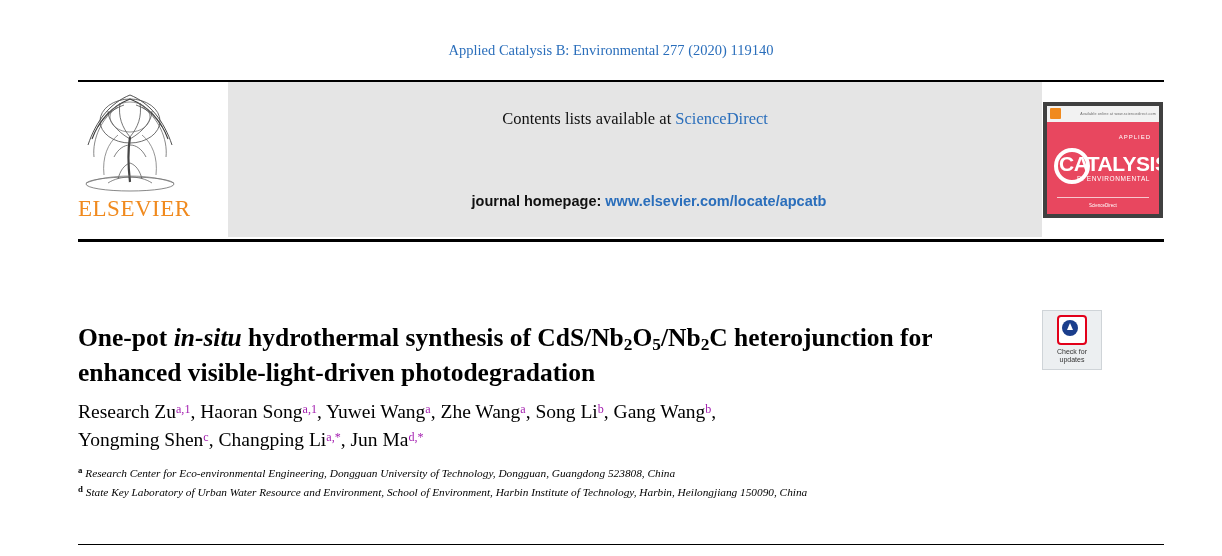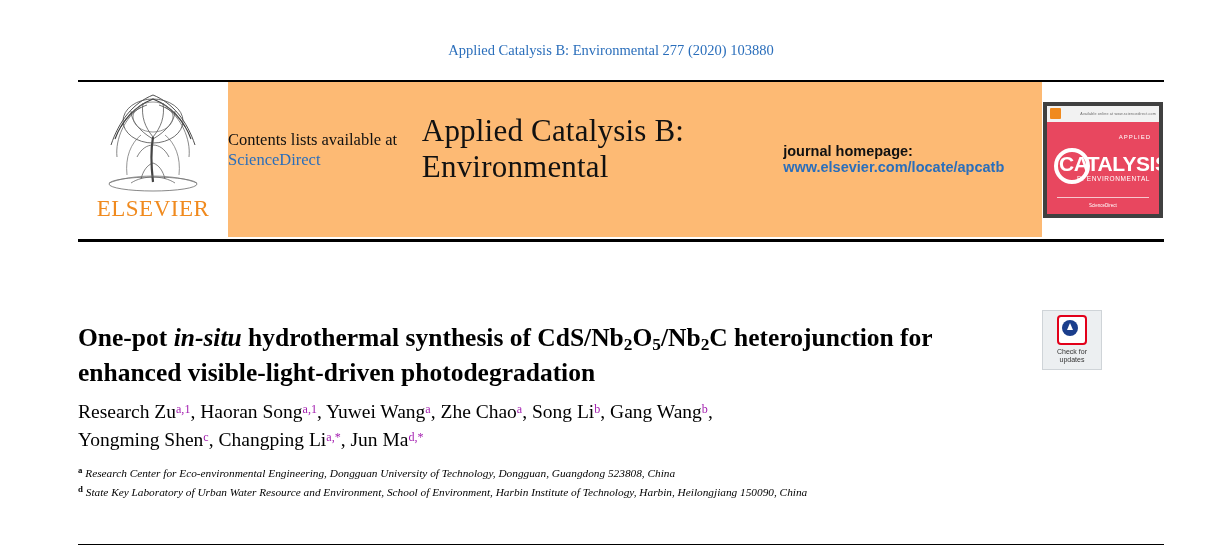--- a/index.html
+++ b/index.html
@@ -55,21 +55,21 @@
   }
 
   
   .elsevier-block {
     width: 150px;
     flex: 0 0 150px;
     position: relative;
     background: #fff;
     display: flex;
     flex-direction: column;
-    align-items: center;
+    align-items: flex-start;
     justify-content: flex-start;
     padding-top: 5px;
     box-sizing: border-box;
   }
   .elsevier-tree {
     width: 104px;
     height: 108px;
     position: relative;
     overflow: hidden;
   }
@@ -78,27 +78,28 @@
     font-size: 23px;
     letter-spacing: 0.5px;
     color: #F08A1E;
     font-weight: 400;
     margin-top: 1px;
   }
 
   
   .journal-band {
     flex: 1 1 auto;
-    background: #fdba74;
-    display: flex;
-    flex-direction: row;
+    background: #e5e5e5;
+    display: flex;
+    flex-direction: column;
     align-items: center;
     justify-content: center;
     padding: 6px 0 8px 0;
     box-sizing: border-box;
+    gap: 46px;
   }
   .contents-line {
     font-size: 16.5px;
     font-family: "Liberation Serif", serif;
     color: #111;
     margin-bottom: 18px;
   }
   .contents-line .sd-link {
     color: #2a6ebb;
   }
@@ -322,21 +323,21 @@
     width: 1086px;
     height: 1px;
     background: #000;
   }
 </style>
 </head>
 <body>
 
 <div class="page">
 
-  <div class="running-head">Applied Catalysis B: Environmental 277 (2020) 103880</div>
+  <div class="running-head">Applied Catalysis B: Environmental 277 (2020) 119140</div>
 
   <div class="masthead">
     <div class="masthead-inner">
 
       <div class="elsevier-block">
         <div class="elsevier-tree">
           <svg viewBox="0 0 104 108" width="104" height="108" aria-hidden="true">
             <g stroke="#3b3b3b" stroke-width="0.7" fill="none">
               <ellipse cx="52" cy="97" rx="44" ry="7" stroke="#555"></ellipse>
               <path d="M52 95 C50 78 50 62 52 50" stroke="#444" stroke-width="2.2"></path>
@@ -361,21 +362,20 @@
             </g>
           </svg>
         </div>
         <div class="elsevier-word">ELSEVIER</div>
       </div>
 
       <div class="journal-band">
         <div class="contents-line">
           <span>Contents lists available at </span><span class="sd-link">ScienceDirect</span>
         </div>
-        <div class="journal-title">Applied Catalysis B: Environmental</div>
         <div class="homepage-line">
           <span>journal homepage: </span><span class="hp-url">www.elsevier.com/locate/apcatb</span>
         </div>
       </div>
 
       <div class="cover-block">
         <div class="cover-img">
           <div class="cover-topbar">
             <div class="cover-elsevier-mark"></div>
             <span class="tiny">Available online at www.sciencedirect.com</span>
@@ -402,21 +402,21 @@
       <div class="cm-arc"></div>
       <div class="cm-arrow"></div>
     </div>
     <div class="cm-text">
       <span>Check for</span><br>
       <span>updates</span>
     </div>
   </div>
 
   <div class="authors">
-    <span><span>Research Zu</span><sup>a,1</sup><span>, </span></span><span><span>Haoran Song</span><sup>a,1</sup><span>, </span></span><span><span>Yuwei Wang</span><sup>a</sup><span>, </span></span><span><span>Zhe Chao</span><sup>a</sup><span>, </span></span><span><span>Song Li</span><sup>b</sup><span>, </span></span><span><span>Gang Wang</span><sup>b</sup><span>,</span></span><br>
+    <span><span>Research Zu</span><sup>a,1</sup><span>, </span></span><span><span>Haoran Song</span><sup>a,1</sup><span>, </span></span><span><span>Yuwei Wang</span><sup>a</sup><span>, </span></span><span><span>Zhe Wang</span><sup>a</sup><span>, </span></span><span><span>Song Li</span><sup>b</sup><span>, </span></span><span><span>Gang Wang</span><sup>b</sup><span>,</span></span><br>
     <span><span>Yongming Shen</span><sup>c</sup><span>, </span></span><span><span>Changping Li</span><sup>a,*</sup><span>, </span></span><span><span>Jun Ma</span><sup>d,*</sup></span>
   </div>
 
   <div class="affiliations">
     <div><span class="aff-sup">a</span> <span>Research Center for Eco-environmental Engineering, Dongguan University of Technology, Dongguan, Guangdong 523808, China</span></div>
     <div><span class="aff-sup">d</span> <span>State Key Laboratory of Urban Water Resource and Environment, School of Environment, Harbin Institute of Technology, Harbin, Heilongjiang 150090, China</span></div>
   </div>
 
   <div class="bottom-rule"></div>
 

